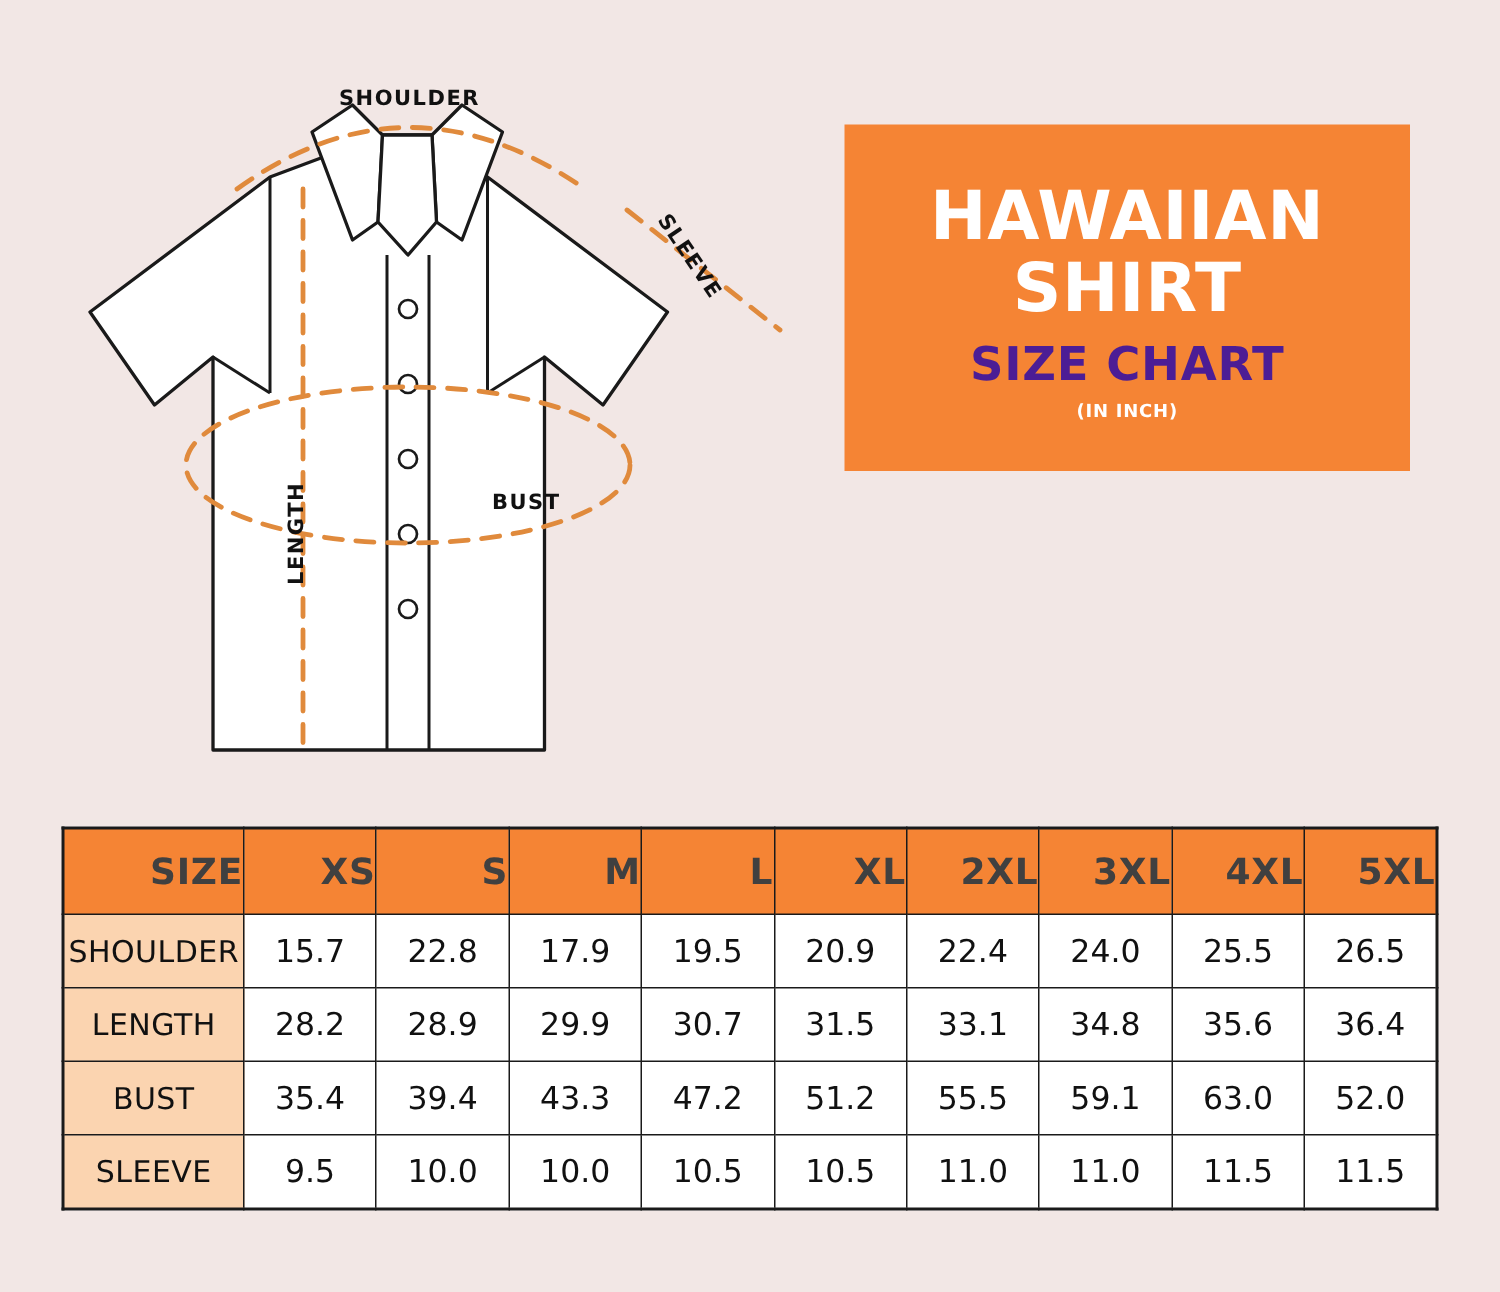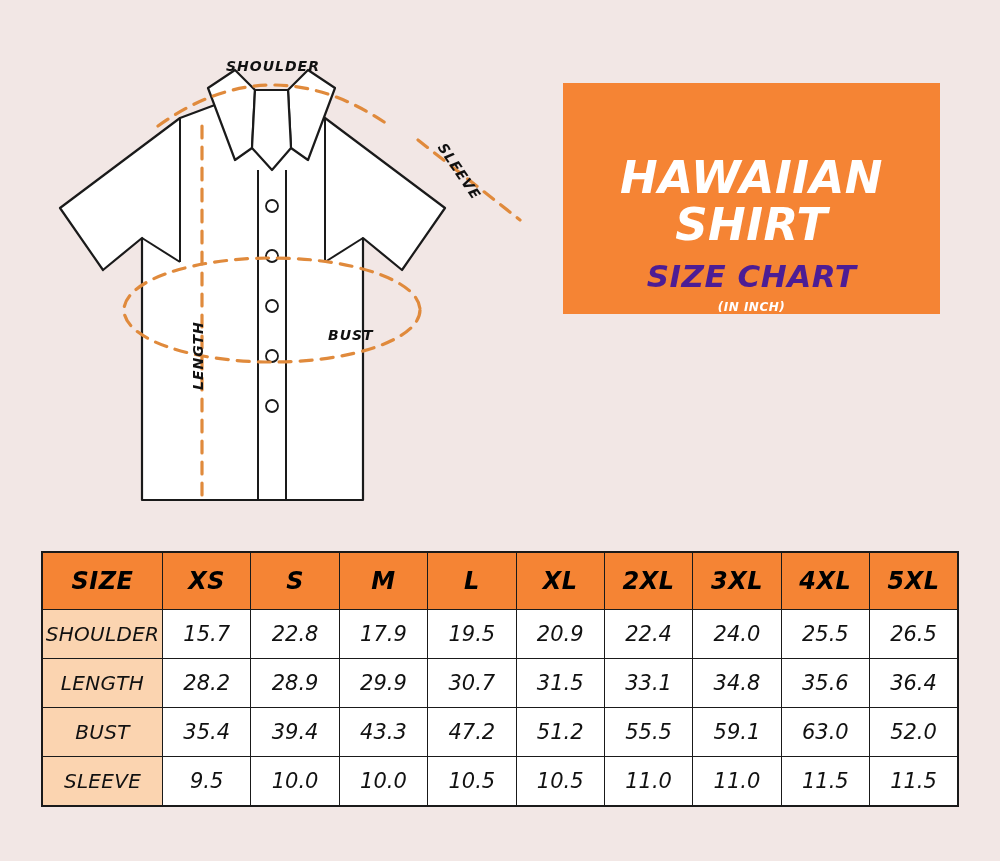--- a/index.html
+++ b/index.html
@@ -12,21 +12,20 @@
     background: #f2e7e5;
     font-family: "DejaVu Sans", sans-serif;
     overflow: hidden;
     position: relative;
   }
 
   .canvas {
     position: relative;
     width: 800px;
     height: 861px;
-    font-style: italic;
   }
 
   
   .illustration {
     position: absolute;
     left: 30px;
     top: 30px;
     width: 510px;
     height: 490px;
   }
@@ -58,21 +57,21 @@
     position: absolute;
     left: 563px;
     top: 83px;
     width: 377px;
     height: 231px;
     background: #f58434;
     box-sizing: border-box;
     display: flex;
     flex-direction: column;
     align-items: center;
-    justify-content: flex-end;
+    justify-content: center;
     padding-top: 4px;
   }
   .title-main {
     color: #ffffff;
     font-weight: bold;
     font-size: 45px;
     line-height: 1.05;
     letter-spacing: 0.5px;
     text-align: center;
   }
@@ -118,25 +117,26 @@
     border: 1.5px solid #1a1a1a;
     text-align: center;
     font-family: "DejaVu Sans", sans-serif;
     font-size: 21px;
     color: #111;
     height: 48px;
     padding: 0;
   }
   .size-table thead th {
     background: #f58434;
-    color: #000000;
+    color: #404040;
     font-weight: bold;
     font-size: 24px;
     height: 56px;
     letter-spacing: 0.5px;
+    text-align: right;
   }
   .size-table thead th.first-col {
     font-size: 24px;
   }
   .size-table tbody td.row-head {
     background: #fbd4b0;
     font-weight: normal;
     font-size: 20px;
     letter-spacing: 0.3px;
   }

